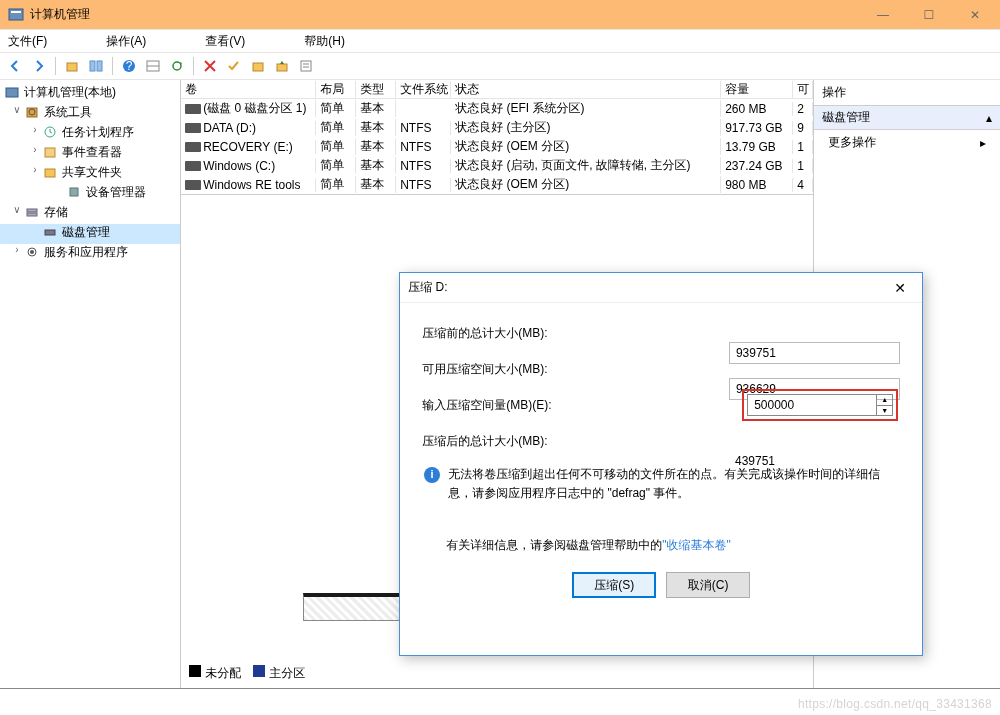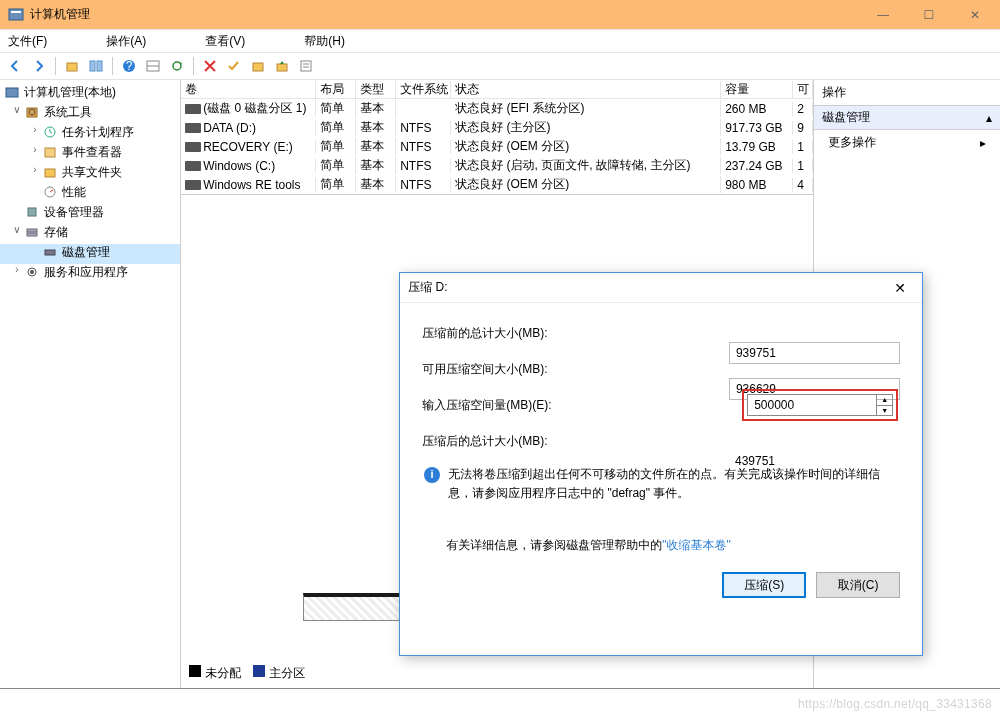--- a/index.html
+++ b/index.html
@@ -50,21 +50,21 @@
 .frow .lbl { width: 320px; }
 .frow .val { width: 178px; height: 22px; border: 1px solid #bbb; padding: 2px 6px; display: flex; align-items: center; background: #fff; margin-top: 40px; }
 .spinwrap { position: relative; display: flex; align-items: center; border: 2px solid #d9342b; padding: 3px; }
 .spinwrap input { width: 130px; height: 22px; border: 1px solid #888; padding: 2px 6px; font-size: 12px; }
 .spinbtns { display: flex; flex-direction: column; border: 1px solid #888; border-left:none; height:22px; width:16px; }
 .spinbtns div { flex:1; font-size:7px; text-align:center; line-height:10px; border-bottom:1px solid #888; }
 .spinbtns div:last-child { border:none; }
 .info-row { display: flex; align-items: flex-start; gap: 8px; margin-top: 6px; padding: 0 2px; line-height: 1.6; }
 .info-icon { width: 16px; height: 16px; border-radius: 50%; background: #2c7ed6; color: #fff; font-size: 11px; font-weight: bold; display:flex; align-items:center; justify-content:center; flex-shrink:0; margin-top:2px; }
 .link { color: #2c7ed6; }
-.dlg-btns { display: flex; justify-content: flex-end; gap: 10px; padding: 10px 22px 16px; }
+.dlg-btns { display: flex; justify-content: center; gap: 10px; padding: 10px 22px 16px; }
 .btn { min-width: 84px; height: 26px; border: 1px solid #adadad; background: #e1e1e1; display: flex; align-items: center; justify-content: center; }
 .btn.primary { border: 2px solid #0078d7; background: #e5f1fb; }
 
 .diskblock { position: absolute; left: 240px; width: 268px; height: 28px; background: repeating-linear-gradient(45deg,#eee,#eee 3px,#fff 3px,#fff 6px); border: 1px solid #888; border-top: 4px solid #1a1a1a; }
 .footer { height: 24px; border-top: 1px solid #888; }
 .watermark { position: absolute; right: 8px; bottom: 4px; color: #d4d4d4; font-size: 12px; letter-spacing: 0.3px; }
 </style>
 </head>
 <body>
 
@@ -205,30 +205,21 @@
       </div>
     <div class="row" style="padding-left:28px">
         <span class="tw">›</span>
         <span class="ic">
           <svg width="12" height="12">
             <rect x="1" y="3" width="10" height="8" fill="#f5c557" stroke="#b8863b"></rect>
           </svg>
         </span>
         <span>共享文件夹</span>
       </div>
-    <div class="row" style="padding-left:42px">
-        <span class="ic">
-          <svg width="12" height="12">
-            <circle cx="6" cy="6" r="5" fill="#fff" stroke="#888"></circle>
-            <path d="M6 6l3-2" stroke="#d33"></path>
-          </svg>
-        </span>
-        <span>性能</span>
-      </div>
-    <div class="row" style="padding-left:24px">
+    <div class="row" style="padding-left:66px">
         <span class="ic">
           <svg width="12" height="12">
             <rect x="2" y="2" width="8" height="8" fill="#8aa" stroke="#577"></rect>
           </svg>
         </span>
         <span>设备管理器</span>
       </div>
     <div class="row" style="padding-left:10px">
         <span class="tw">∨</span>
         <span class="ic">

